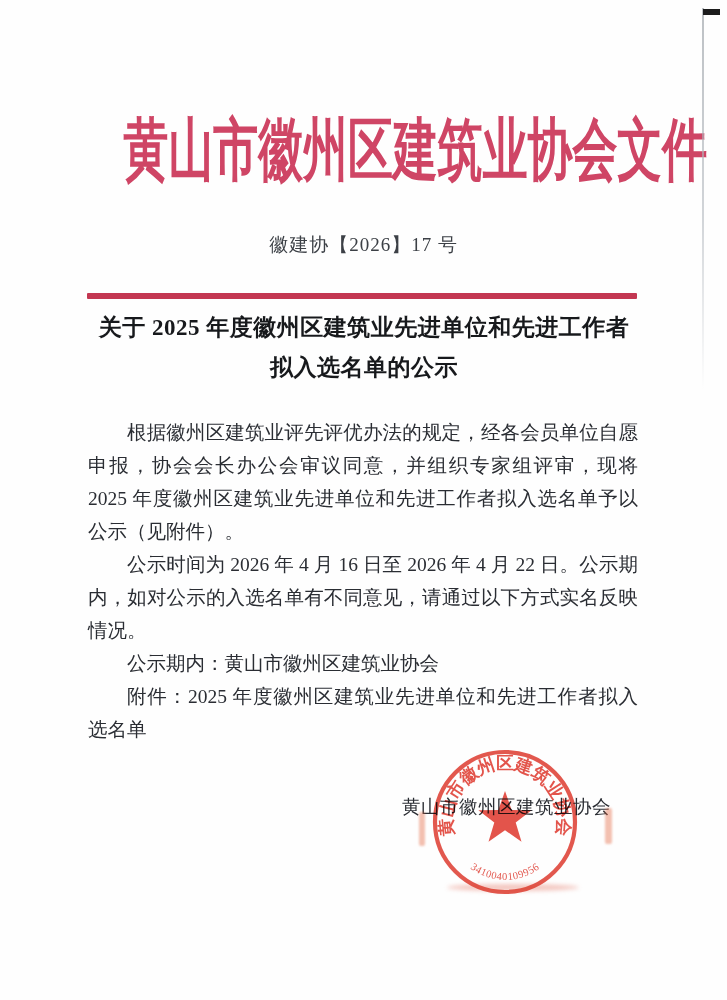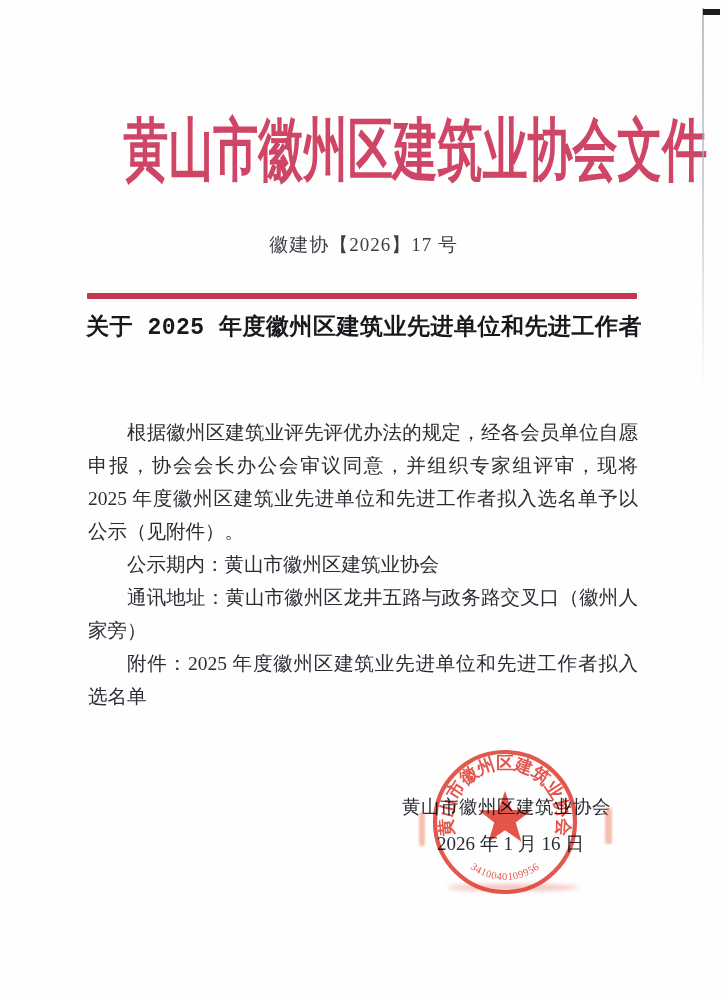--- a/index.html
+++ b/index.html
@@ -24,21 +24,21 @@
   }
   .red-rule{
     position:absolute;left:87px;top:293px;width:550px;height:6px;
     background:#c33752;border-radius:1px;
   }
 
   
   .subject{
     position:absolute;top:308px;left:64px;width:600px;
     text-align:center;font-weight:bold;font-size:23px;line-height:40px;
-    color:#17191c;font-family:Liberation Mono, monospace;
+    color:#17191c;font-family:Liberation Serif, serif;
     letter-spacing:0.5px;
   }
 
   
   .body-text{
     position:absolute;left:88px;top:416px;width:550px;
     font-size:19.5px;line-height:33px;color:#2a2d33;
     text-align:justify;
   }
   .body-text p{margin:0;text-indent:2em;}
@@ -83,31 +83,31 @@
 <div class="page">
 
   <div class="org-title">黄山市徽州区建筑业协会文件</div>
 
   <div class="doc-number">徽建协【2026】17 号</div>
 
   <div class="red-rule"></div>
 
   <div class="subject">
     <div>关于 2025 年度徽州区建筑业先进单位和先进工作者</div>
+    <div>拟入选名单的公示</div>
   </div>
 
   <div class="body-text">
     <p>根据徽州区建筑业评先评优办法的规定，经各会员单位自愿申报，协会会长办公会审议同意，并组织专家组评审，现将 2025 年度徽州区建筑业先进单位和先进工作者拟入选名单予以公示（见附件）。</p>
+    <p>公示时间为 2026 年 4 月 16 日至 2026 年 4 月 22 日。公示期内，如对公示的入选名单有不同意见，请通过以下方式实名反映情况。</p>
     <p>公示期内：黄山市徽州区建筑业协会</p>
-    <p>通讯地址：黄山市徽州区龙井五路与政务路交叉口（徽州人家旁）</p>
     <p>附件：2025 年度徽州区建筑业先进单位和先进工作者拟入选名单</p>
   </div>
 
   <div class="sig-org">黄山市徽州区建筑业协会</div>
-  <div class="sig-date">2026 年 1 月 16 日</div>
 
   <svg class="seal" viewBox="0 0 230 230" xmlns="http://www.w3.org/2000/svg">
     <defs>
       <path id="sealTopArc" d="M 68.2 141.9 A 53 53 0 1 1 161.8 141.9" fill="none"></path>
       <path id="sealBottomArc" d="M 74.0 158.0 A 58 58 0 0 0 156.0 158.0" fill="none"></path>
     </defs>
     <circle cx="115" cy="117" r="70" fill="none" stroke="#de352a" stroke-width="4.2" stroke-opacity="0.9"></circle>
     <polygon points="115,86 121.6,104.9 141.6,105.3 125.7,117.5 131.5,136.7 115,125.2 98.5,136.7 104.3,117.5 88.4,105.3 108.4,104.9" fill="#de352a" fill-opacity="0.92"></polygon>
     <text font-size="17.5" font-weight="bold" fill="#de352a" fill-opacity="0.92" text-anchor="middle">
       <textPath href="#sealTopArc" startOffset="50%">黄山市徽州区建筑业协会</textPath>

